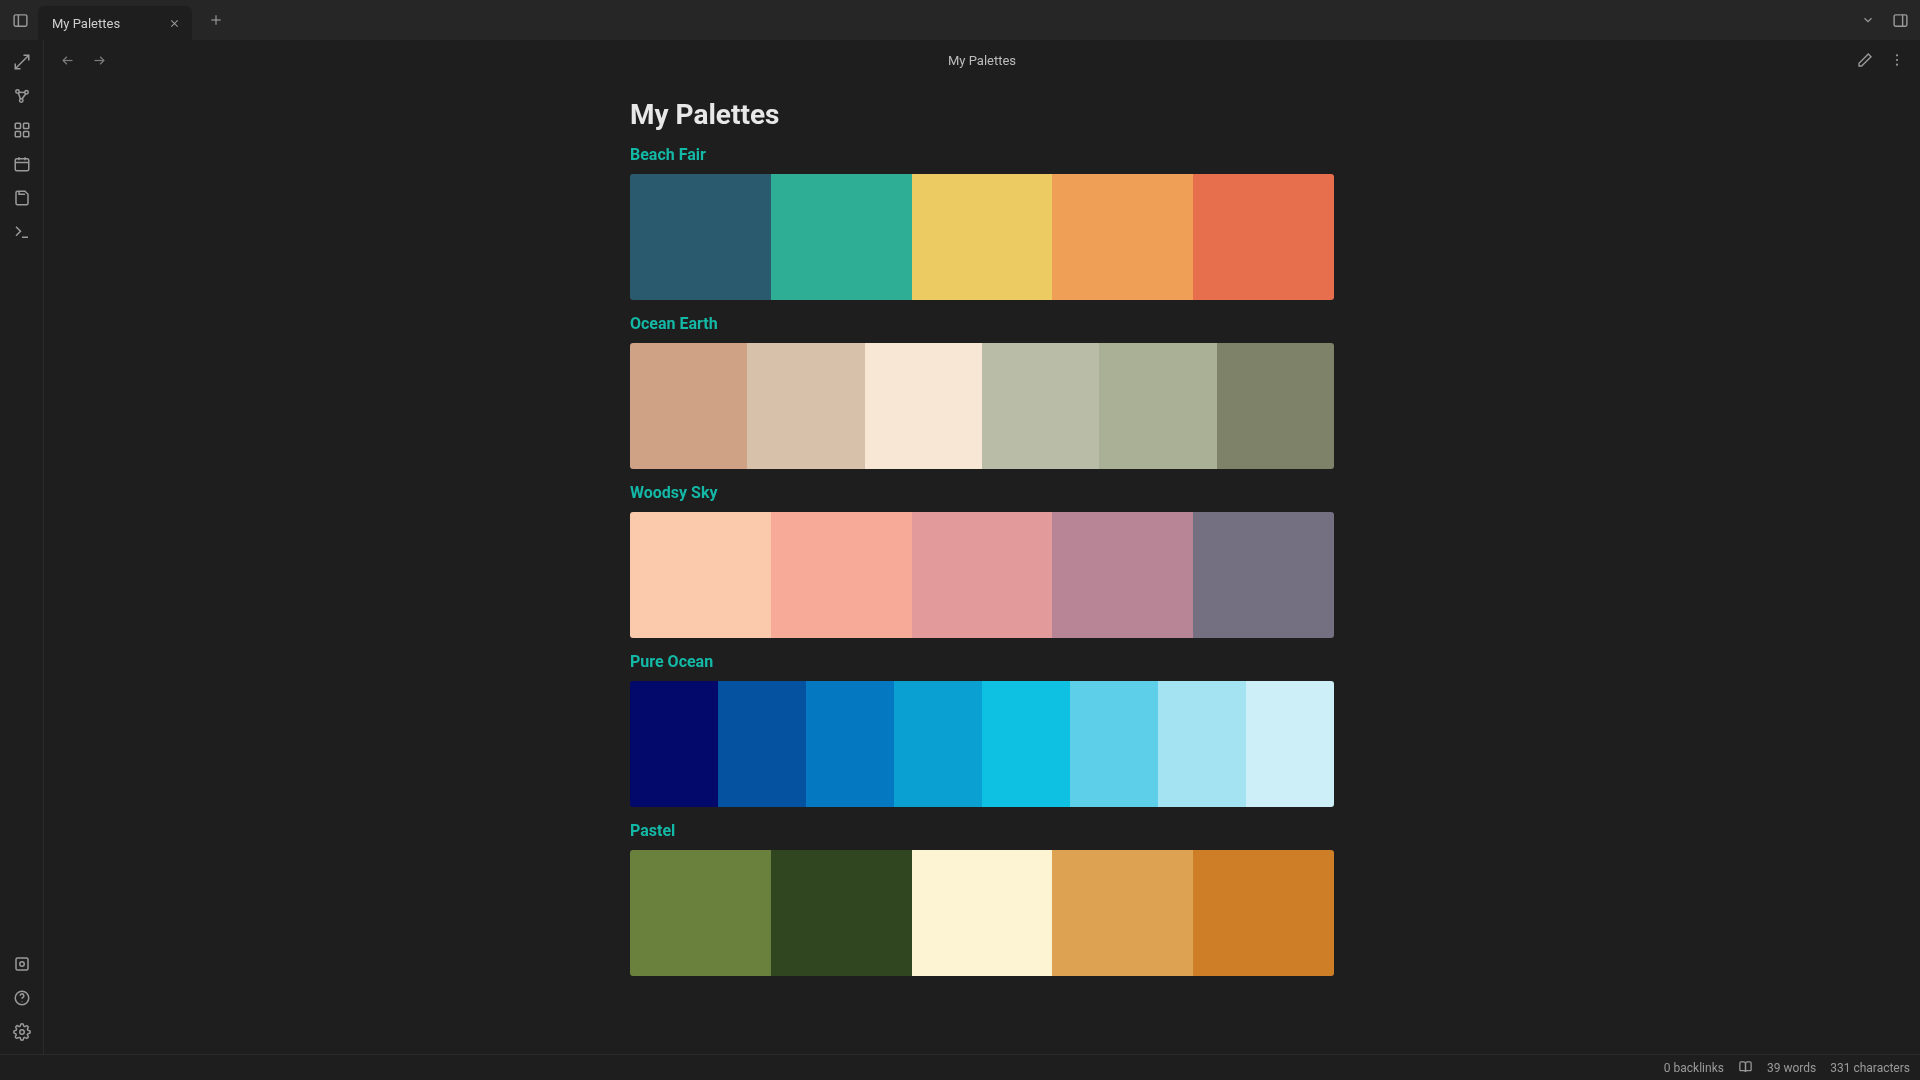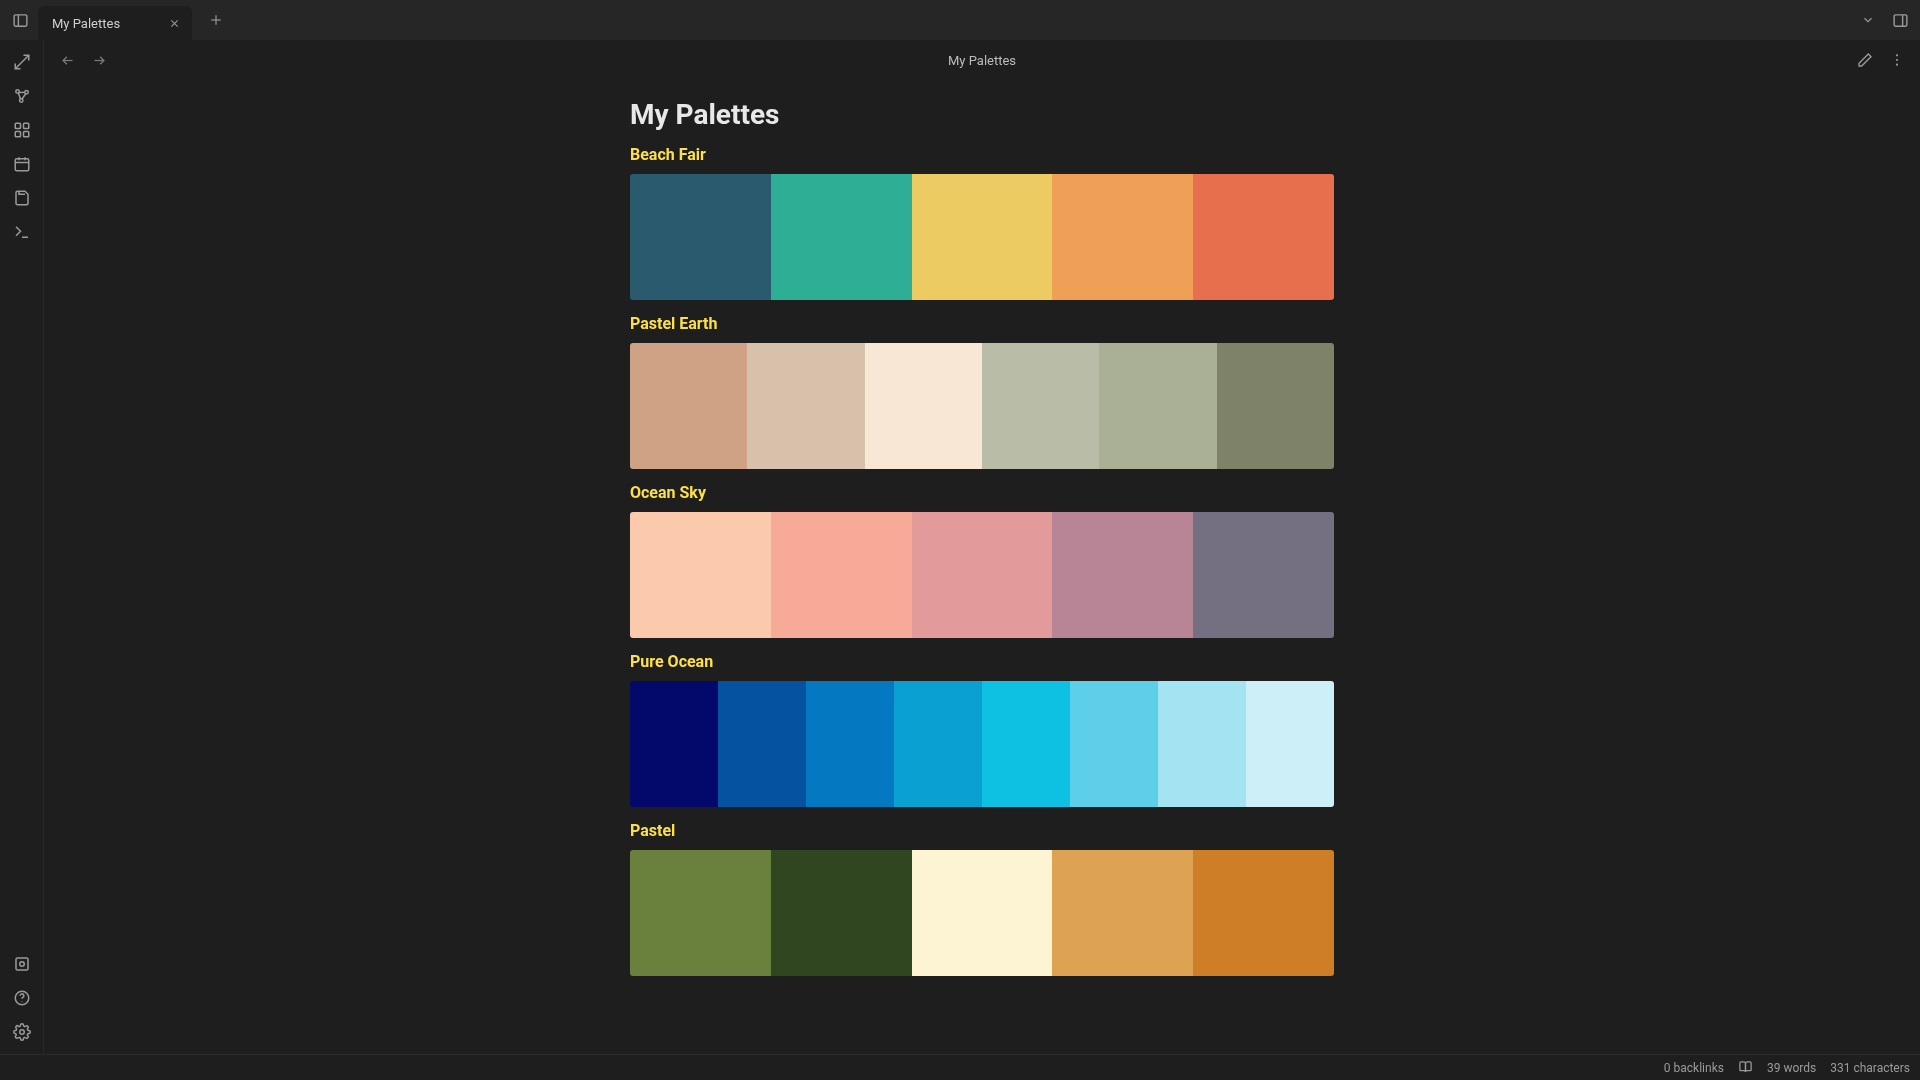--- a/index.html
+++ b/index.html
@@ -104,21 +104,21 @@
   .content h1 {
     font-size: 28px;
     font-weight: 700;
     color: #e8e8e8;
     margin-bottom: 10px;
   }
   .palette-block { margin-top: 8px; }
   .palette-block h3 {
     font-size: 16px;
     font-weight: 700;
-    color: #fde047;
+    color: #14b8a6;
     margin: 14px 0 10px 0;
   }
   .swatch-row {
     display:flex;
     width:100%;
     height:126px;
     border-radius:3px;
     overflow:hidden;
   }
   .swatch { flex:1; }
@@ -293,32 +293,32 @@
               <h3>Beach Fair</h3>
               <div class="swatch-row">
                 <div class="swatch" title="#2a5a6e" style="background: rgb(42, 90, 110);"></div>
                 <div class="swatch" title="#2fae96" style="background: rgb(47, 174, 150);"></div>
                 <div class="swatch" title="#edcb63" style="background: rgb(237, 203, 99);"></div>
                 <div class="swatch" title="#efa056" style="background: rgb(239, 160, 86);"></div>
                 <div class="swatch" title="#e86f4e" style="background: rgb(232, 111, 78);"></div>
               </div>
             </div>
             <div class="palette-block">
-              <h3>Pastel Earth</h3>
+              <h3>Ocean Earth</h3>
               <div class="swatch-row">
                 <div class="swatch" title="#cfa185" style="background: rgb(207, 161, 133);"></div>
                 <div class="swatch" title="#d7c1ab" style="background: rgb(215, 193, 171);"></div>
                 <div class="swatch" title="#f9e7d6" style="background: rgb(249, 231, 214);"></div>
                 <div class="swatch" title="#b9bda7" style="background: rgb(185, 189, 167);"></div>
                 <div class="swatch" title="#aab095" style="background: rgb(170, 176, 149);"></div>
                 <div class="swatch" title="#7e8269" style="background: rgb(126, 130, 105);"></div>
               </div>
             </div>
             <div class="palette-block">
-              <h3>Ocean Sky</h3>
+              <h3>Woodsy Sky</h3>
               <div class="swatch-row">
                 <div class="swatch" title="#fbc9ac" style="background: rgb(251, 201, 172);"></div>
                 <div class="swatch" title="#f7aa97" style="background: rgb(247, 170, 151);"></div>
                 <div class="swatch" title="#e29a9a" style="background: rgb(226, 154, 154);"></div>
                 <div class="swatch" title="#b78596" style="background: rgb(183, 133, 150);"></div>
                 <div class="swatch" title="#747082" style="background: rgb(116, 112, 130);"></div>
               </div>
             </div>
             <div class="palette-block">
               <h3>Pure Ocean</h3>

